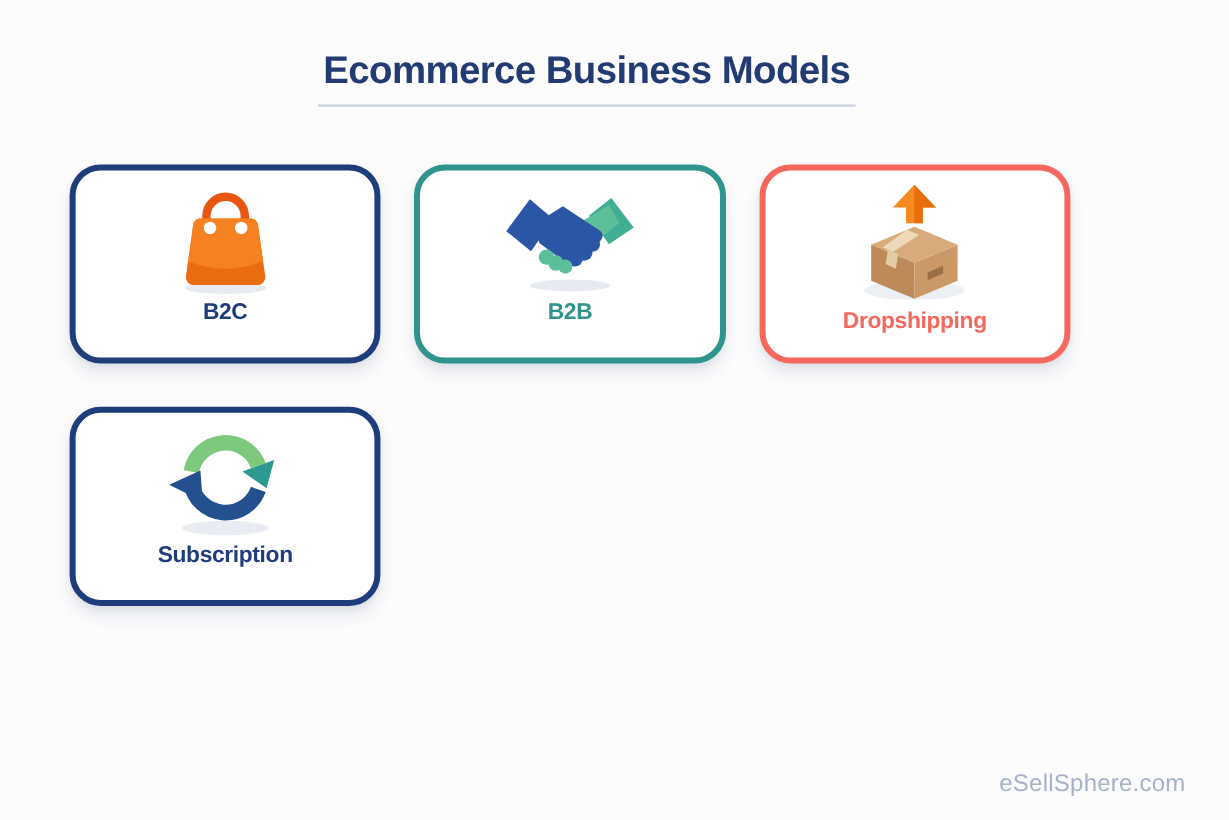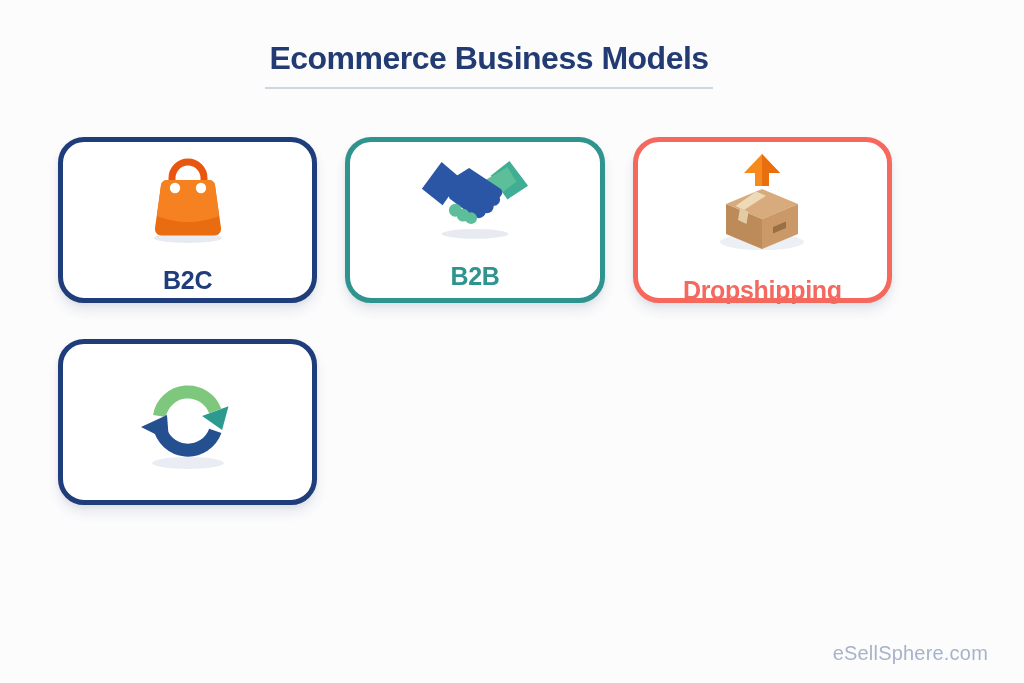--- a/index.html
+++ b/index.html
@@ -33,23 +33,23 @@
     border-radius:26px;
     box-shadow:0 8px 12px rgba(40,60,100,.10),0 2px 4px rgba(40,60,100,.06);
     display:flex;flex-direction:column;align-items:center;
   }
   .card-icon{
     flex:1;display:flex;align-items:center;justify-content:center;
     padding-top:6px;
   }
   .card-icon svg{display:block;}
   .card-label{
-    font-size:25px;font-weight:700;letter-spacing:-.3px;
+    font-size:19px;font-weight:700;letter-spacing:-.3px;
     color:var(--accent);
-    padding-bottom:28px;line-height:1;margin-top:20px;
+    padding-bottom:28px;line-height:1;
   }
   .watermark{
     position:absolute;right:36px;bottom:18px;
     font-size:20px;color:#a7b3c9;letter-spacing:.2px;
   }
 </style>
 </head>
 <body>
 
 <div class="header">
@@ -112,17 +112,18 @@
   <div class="card" style="--accent: #1f3d7b;">
     <div class="card-icon">
     <svg width="110" height="100" viewBox="0 0 110 100">
       <ellipse cx="55" cy="88" rx="36" ry="6" fill="#e9edf3"></ellipse>
       <path d="M26.4 41 A 29 29 0 0 1 82.2 36" stroke="#7dc87d" stroke-width="13" fill="none"></path>
       <path d="M82.3 55.9 A 29 29 0 0 1 26.4 51" stroke="#24508f" stroke-width="13" fill="none"></path>
       <polygon points="95.5,31.3 69.1,40.9 89.1,54.9" fill="#2c9a8f"></polygon>
       <polygon points="8,52 34,40 36,66" fill="#24508f"></polygon>
     </svg>
   </div>
+    <div class="card-label">Subscription</div>
   </div>
 
 </div>
 
 <div class="watermark">eSellSphere.com</div>
 
 </body></html>

